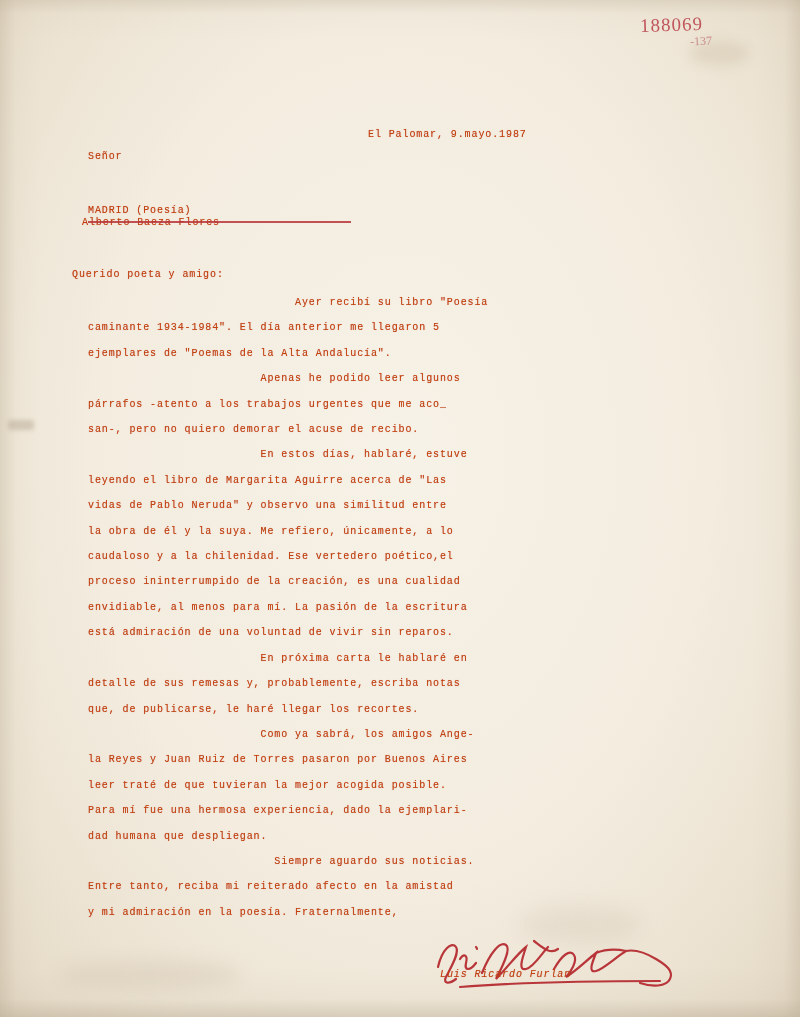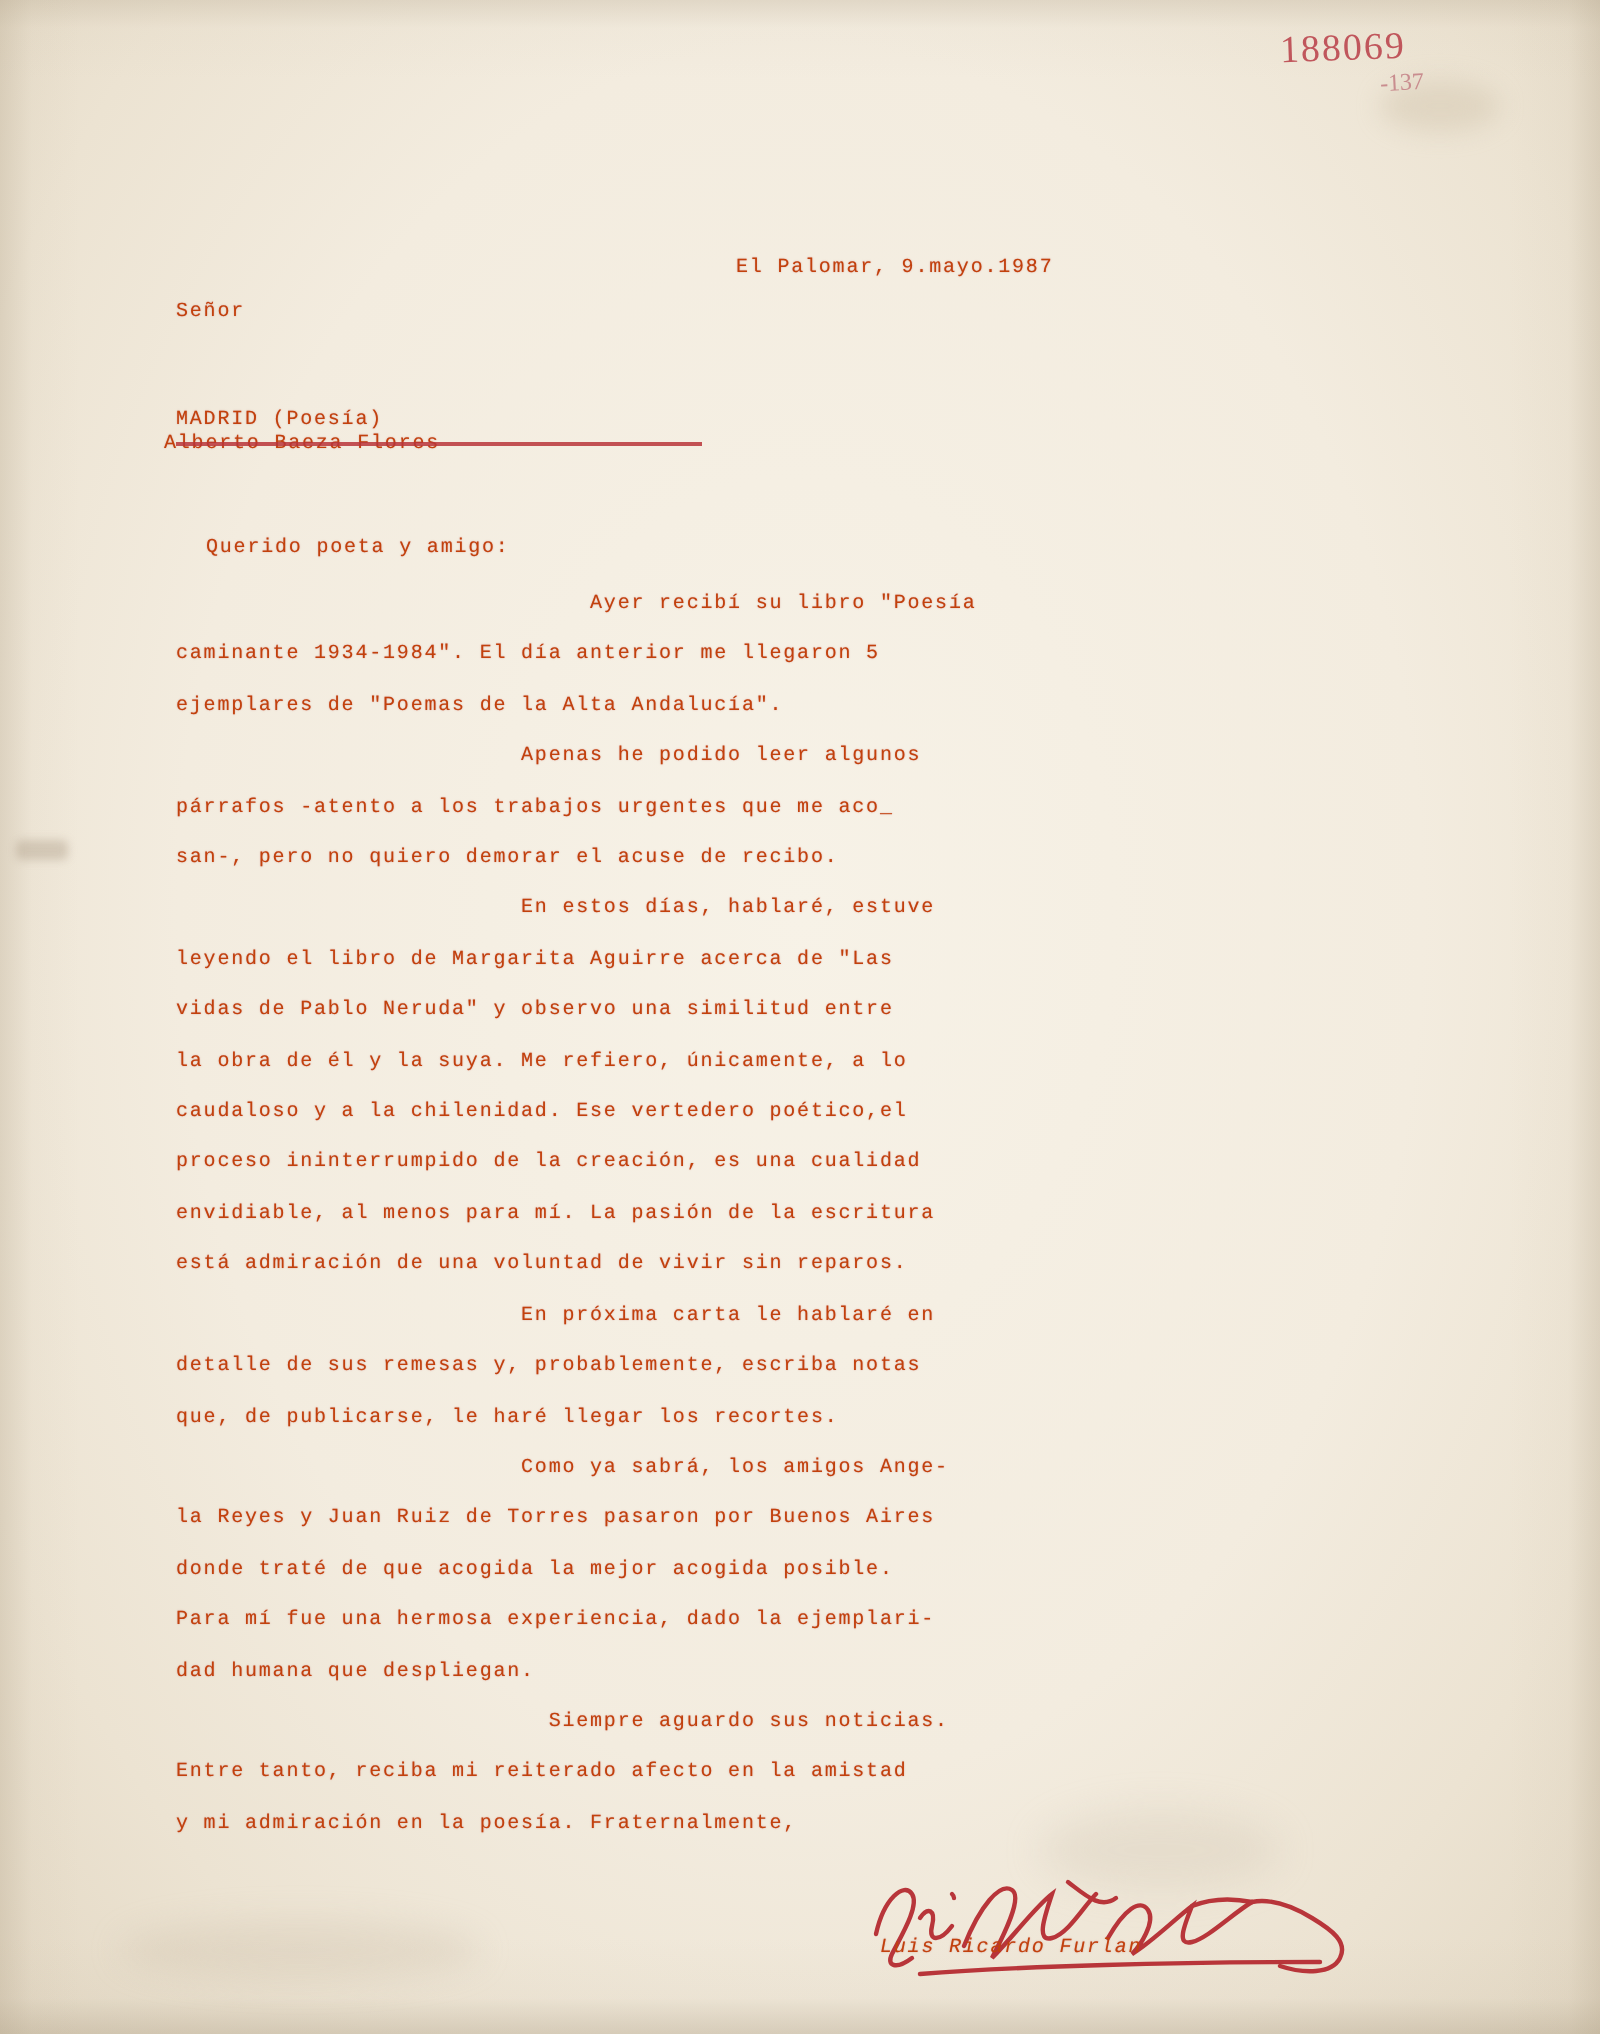--- a/index.html
+++ b/index.html
@@ -79,21 +79,21 @@
   .addr3 { top: 198px; left: 88px; }
   .addr3-underline {
     position: absolute;
     top: 221px;
     left: 88px;
     width: 263px;
     height: 2px;
     background: #b8353a;
     opacity: 0.85;
   }
-  .salutation { top: 262px; left: 103px; }
+  .salutation { top: 262px; left: 72px; }
 
   .body-block {
     position: absolute;
     top: 290px;
     left: 88px;
     width: 640px;
   }
   .body-block .typed {
     position: static;
     display: block;
@@ -144,21 +144,21 @@
     <div class="typed">proceso ininterrumpido de la creación, es una cualidad</div>
     <div class="typed">envidiable, al menos para mí. La pasión de la escritura</div>
     <div class="typed">está admiración de una voluntad de vivir sin reparos.</div>
 
     <div class="typed">                         En próxima carta le hablaré en</div>
     <div class="typed">detalle de sus remesas y, probablemente, escriba notas</div>
     <div class="typed">que, de publicarse, le haré llegar los recortes.</div>
 
     <div class="typed">                         Como ya sabrá, los amigos Ange-</div>
     <div class="typed">la Reyes y Juan Ruiz de Torres pasaron por Buenos Aires</div>
-    <div class="typed">donde traté de que acogida la mejor acogida posible.</div>
+    <div class="typed">leer traté de que tuvieran la mejor acogida posible.</div>
     <div class="typed">Para mí fue una hermosa experiencia, dado la ejemplari-</div>
     <div class="typed">dad humana que despliegan.</div>
 
     <div class="typed">                           Siempre aguardo sus noticias.</div>
     <div class="typed">Entre tanto, reciba mi reiterado afecto en la amistad</div>
     <div class="typed">y mi admiración en la poesía. Fraternalmente,</div>
   </div>
 
   <svg class="sig-flourish" width="300" height="80" viewBox="0 0 300 80">
     <g fill="none" stroke="#b8353a" stroke-width="2.2" stroke-linecap="round">

